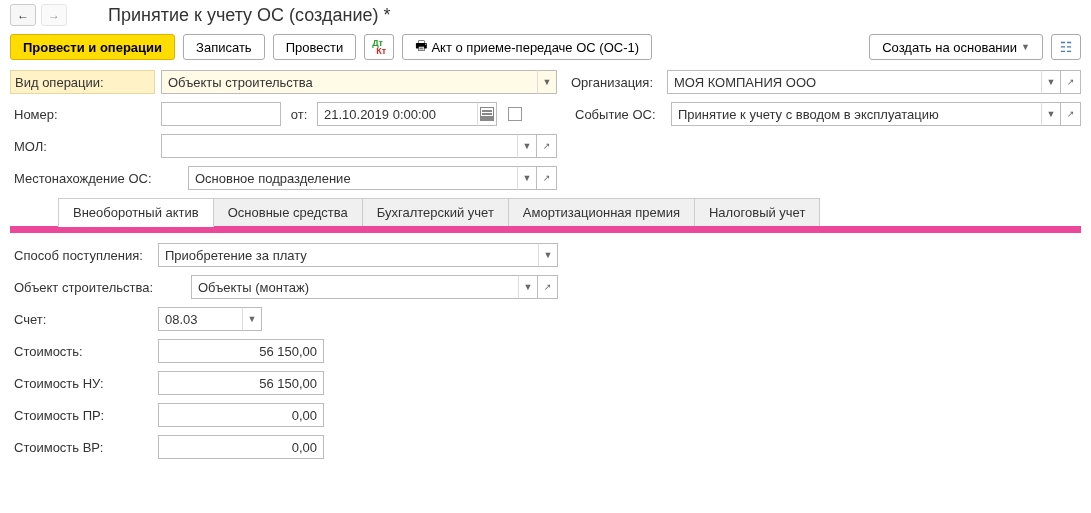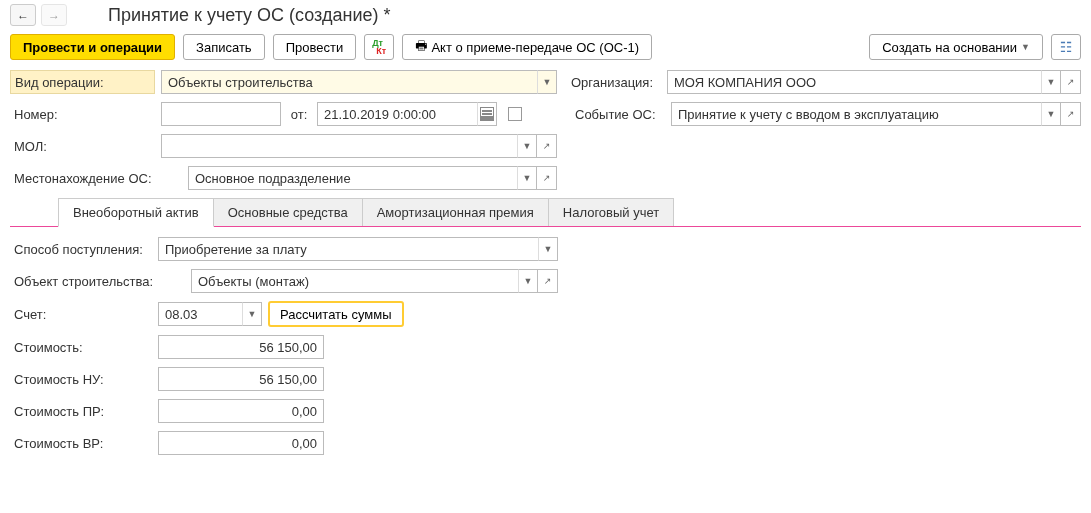--- a/index.html
+++ b/index.html
@@ -120,21 +120,21 @@
   .highlight-yellow-label {
     background: #fff2c6;
     border: 1px solid #e8d8a0;
     height: 24px;
     display: flex;
     align-items: center;
     padding-left: 4px;
   }
   .tabs {
     display: flex;
-    border-bottom: 1px solid #ec4899;
+    border-bottom: 7px solid #ec4899;
     margin-bottom: 10px;
     padding-left: 48px;
   }
   .tab {
     padding: 6px 14px;
     border: 1px solid #ccc;
     border-bottom: none;
     background: #f0f0f0;
     cursor: pointer;
     margin-right: -1px;
@@ -266,20 +266,21 @@
     <div class="combo" style="width:369px">
       <div class="input" style="flex:1">Основное подразделение</div>
       <div class="combo-btn">▼</div>
       <div class="combo-btn">↗</div>
     </div>
   </div>
 
   <div class="tabs">
     <div class="tab active">Внеоборотный актив</div>
     <div class="tab">Основные средства</div>
+    <div class="tab">Бухгалтерский учет</div>
     <div class="tab">Амортизационная премия</div>
     <div class="tab">Налоговый учет</div>
   </div>
 
   <div class="tabpane">
 
     <div class="row">
       <div class="label" style="width:142px;min-width:142px">Способ поступления:</div>
       <div class="combo" style="width:400px">
         <div class="input" style="flex:1">Приобретение за плату</div>
@@ -295,21 +296,20 @@
         <div class="combo-btn">↗</div>
       </div>
     </div>
 
     <div class="row">
       <div class="label" style="width:142px;min-width:142px">Счет:</div>
       <div class="combo" style="width:104px">
         <div class="input" style="flex:1">08.03</div>
         <div class="combo-btn">▼</div>
       </div>
-      <button class="calc-btn">Рассчитать суммы</button>
     </div>
 
     <div class="row">
       <div class="label" style="width:142px;min-width:142px">Стоимость:</div>
       <div class="input num-input" style="width:166px;justify-content:flex-end">56 150,00</div>
     </div>
 
     <div class="row">
       <div class="label" style="width:142px;min-width:142px">Стоимость НУ:</div>
       <div class="input num-input" style="width:166px;justify-content:flex-end">56 150,00</div>

